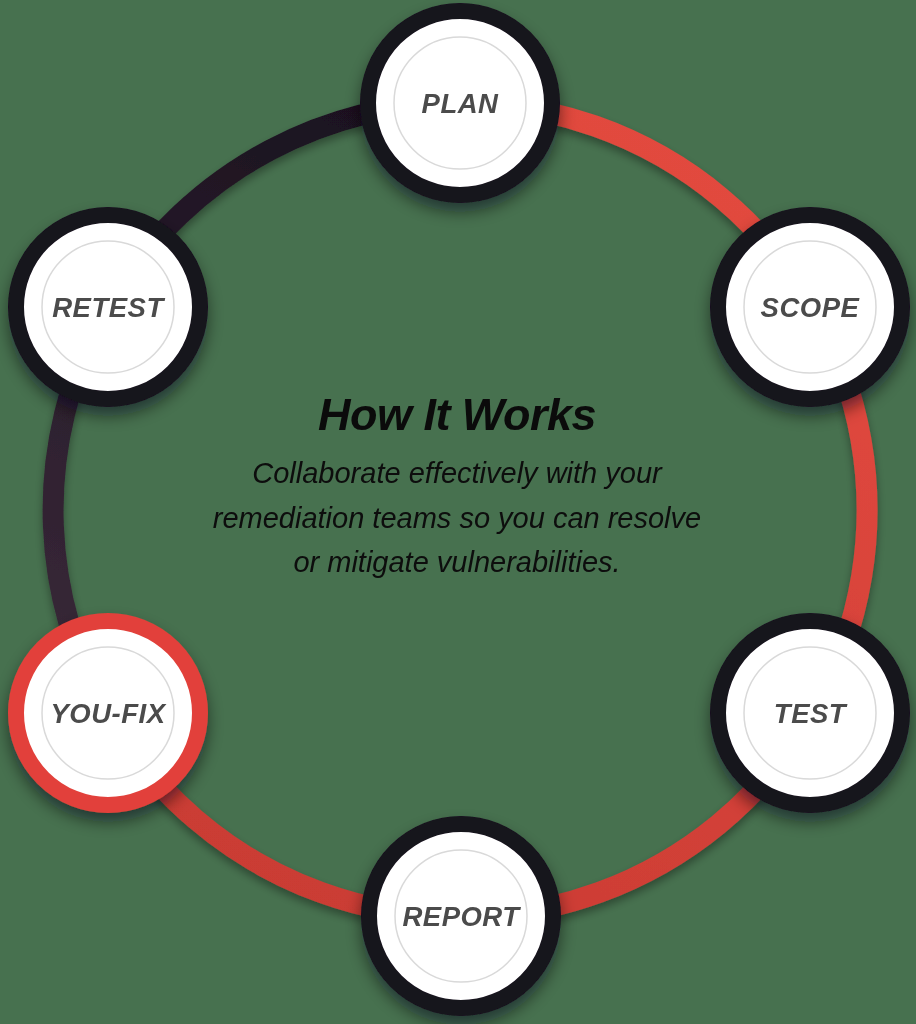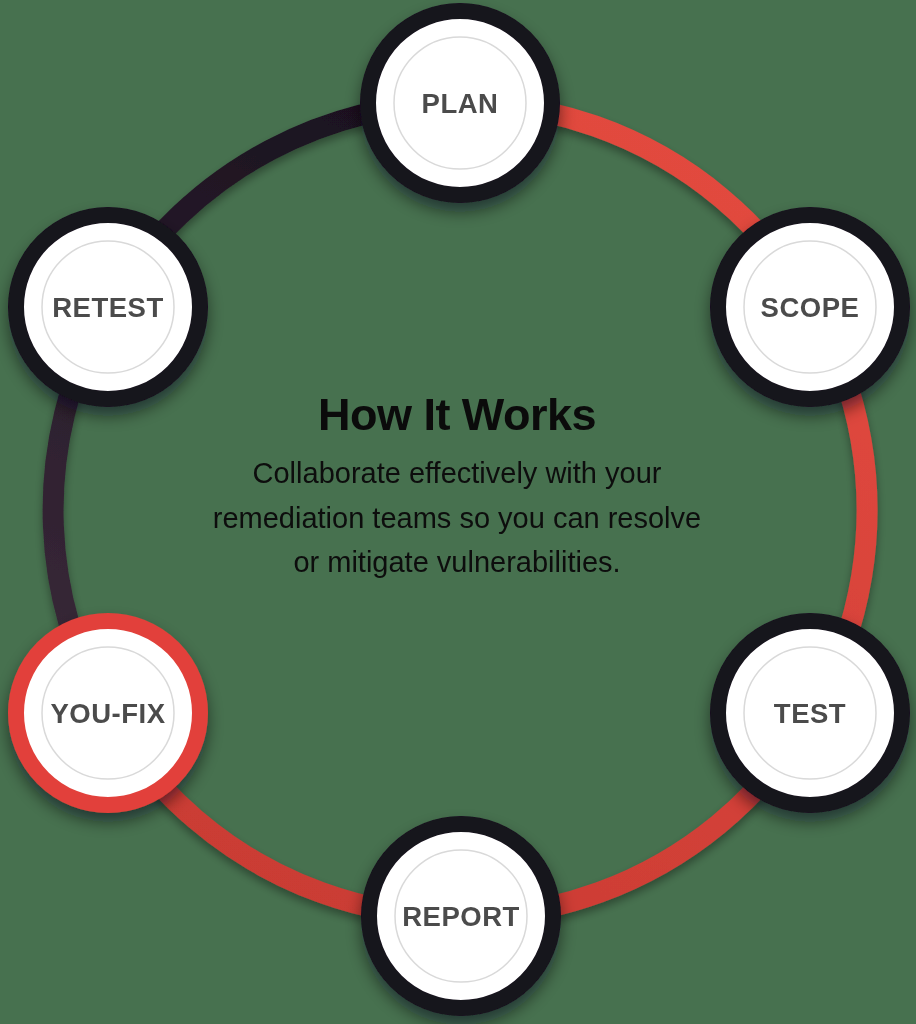--- a/index.html
+++ b/index.html
@@ -7,20 +7,21 @@
     padding: 0;
     width: 916px;
     height: 1024px;
     overflow: hidden;
     font-family: "Liberation Sans", sans-serif;
   }
   .stage {
     position: relative;
     width: 916px;
     height: 1024px;
+    font-style: italic;
   }
   svg { display: block; }
   .arc {
     fill: none;
     stroke-width: 21;
     stroke-linecap: butt;
   }
   .node-ring {
     fill: #ffffff;
     stroke-width: 16;

